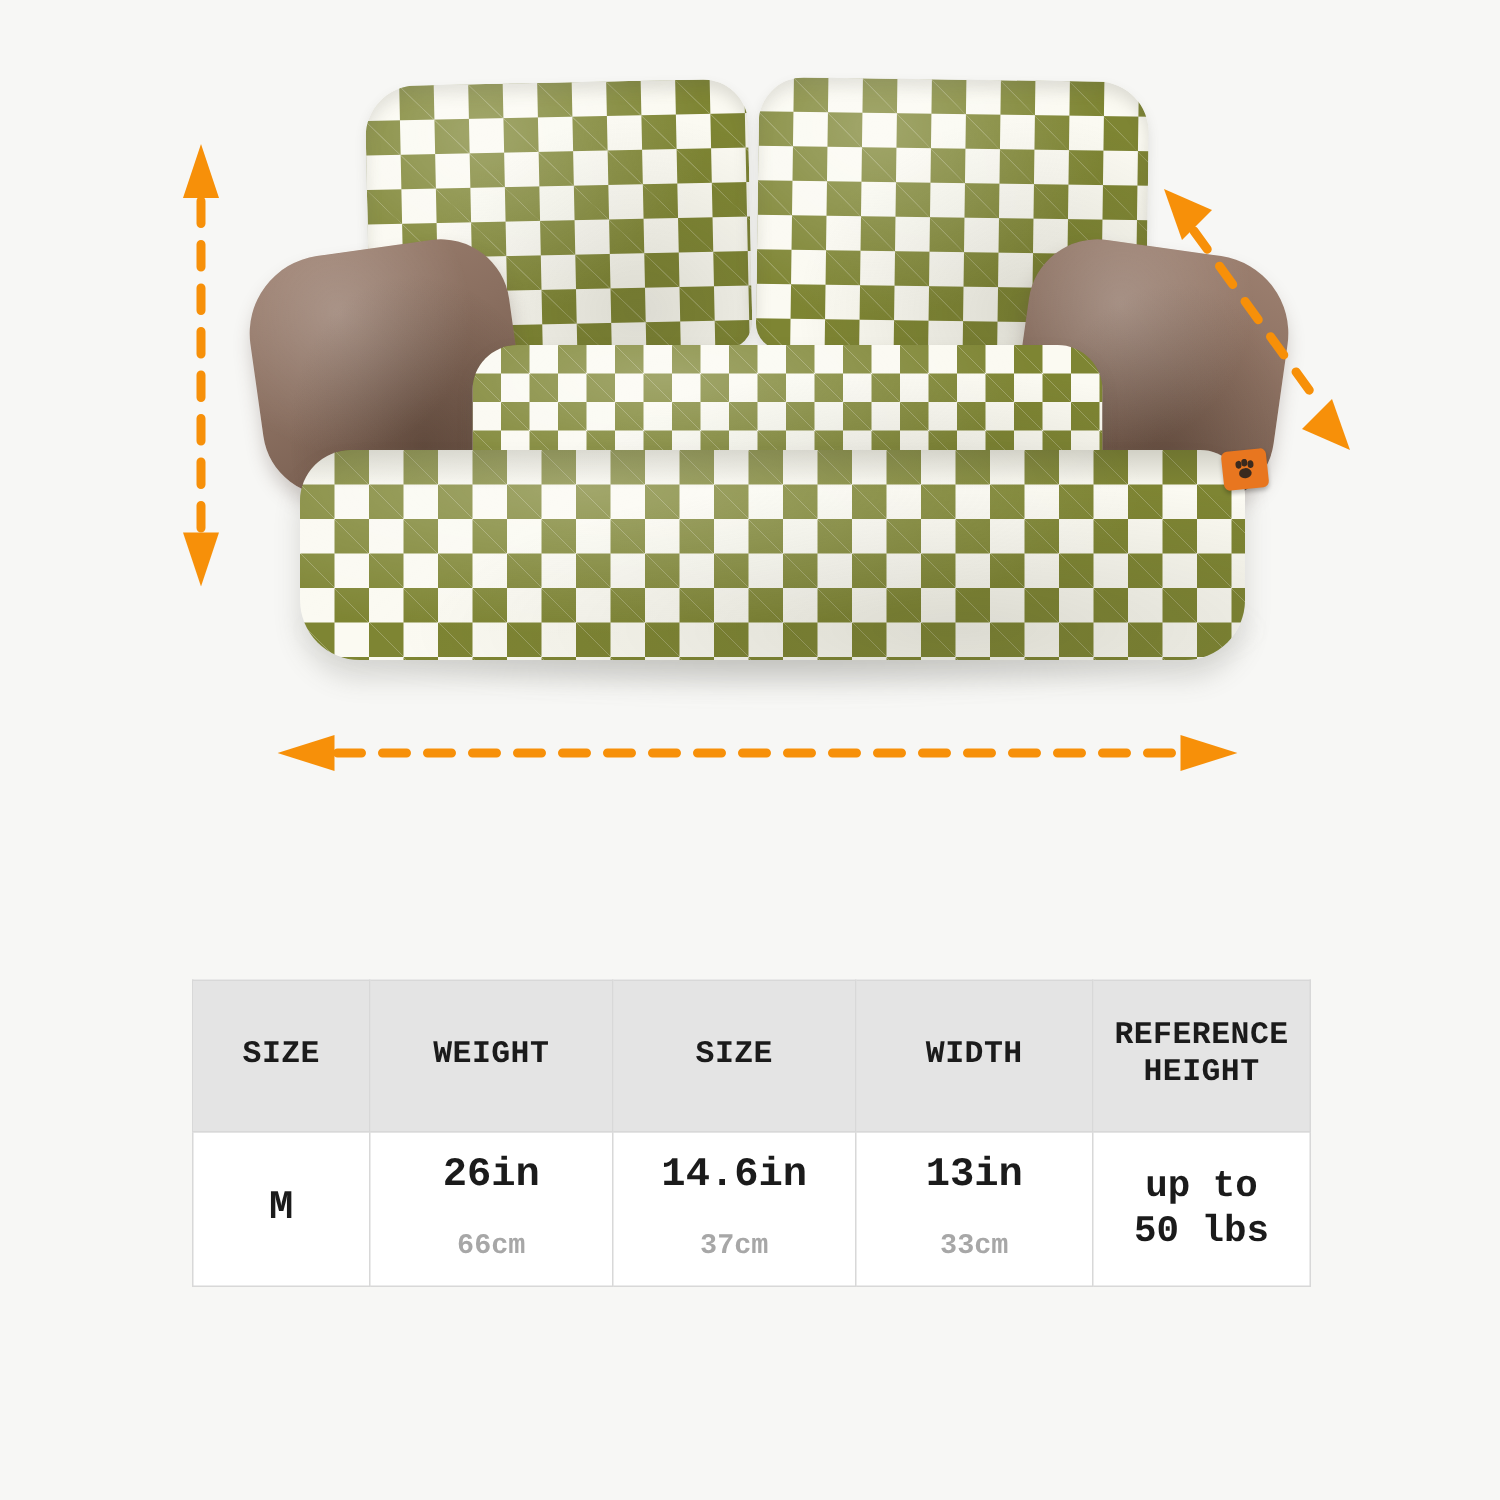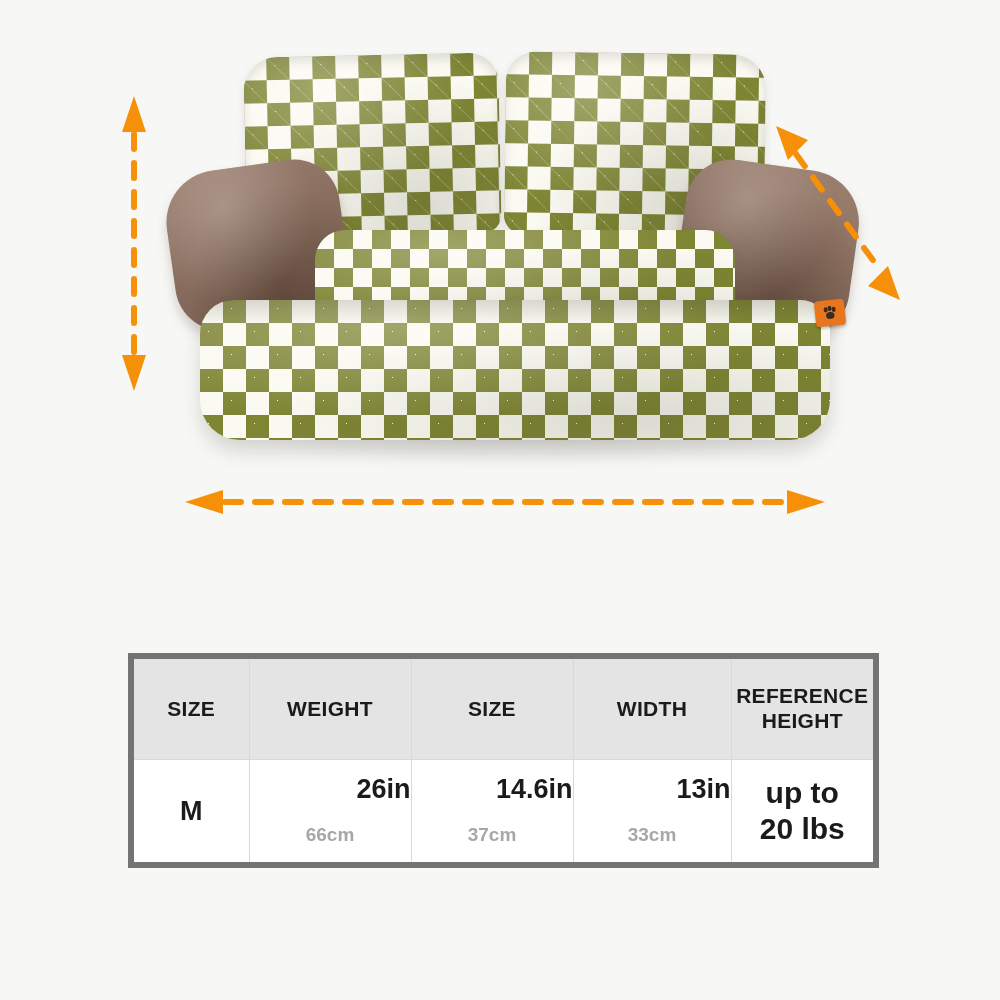--- a/index.html
+++ b/index.html
@@ -192,24 +192,25 @@
     width: 140px;
     height: 190px;
   }
 
   
   .size-table {
     position: absolute;
     left: 128px;
     top: 653px;
     width: 745px;
-    border: 6px solid #737373;
+    border: 1px solid #737373;
     border-collapse: collapse;
     background: #ffffff;
     table-layout: fixed;
+    font-family: Liberation Mono, monospace;
   }
   .size-table th, .size-table td {
     border: 1px solid #d8d8d8;
     text-align: center;
     vertical-align: middle;
     color: #1b1b1b;
   }
   .size-table thead th {
     background: #e4e4e4;
     height: 98px;
@@ -230,32 +231,31 @@
 
   .cell-size {
     font-size: 27px;
     font-weight: 700;
   }
   .val-in {
     font-size: 27px;
     font-weight: 700;
     line-height: 1.08;
     display: block;
-    text-align: right;
   }
   .val-cm {
     font-size: 19px;
     font-weight: 700;
     color: #a7a7a7;
     line-height: 1.2;
     display: block;
     margin-top: 20px;
   }
   .val-weight {
-    font-size: 30px;
+    font-size: 25px;
     font-weight: 700;
     line-height: 1.2;
   }
   .val-weight .l2 { display: block; }
 </style>
 </head>
 <body>
 
 <div class="product-area">
 
@@ -350,17 +350,17 @@
       <td>
         <span class="val-in">14.6in</span>
         <span class="val-cm">37cm</span>
       </td>
       <td>
         <span class="val-in">13in</span>
         <span class="val-cm">33cm</span>
       </td>
       <td class="val-weight">
         <span class="l2">up to</span>
-        <span class="l2">20 lbs</span>
+        <span class="l2">50 lbs</span>
       </td>
     </tr>
   </tbody>
 </table>
 
 </body></html>

